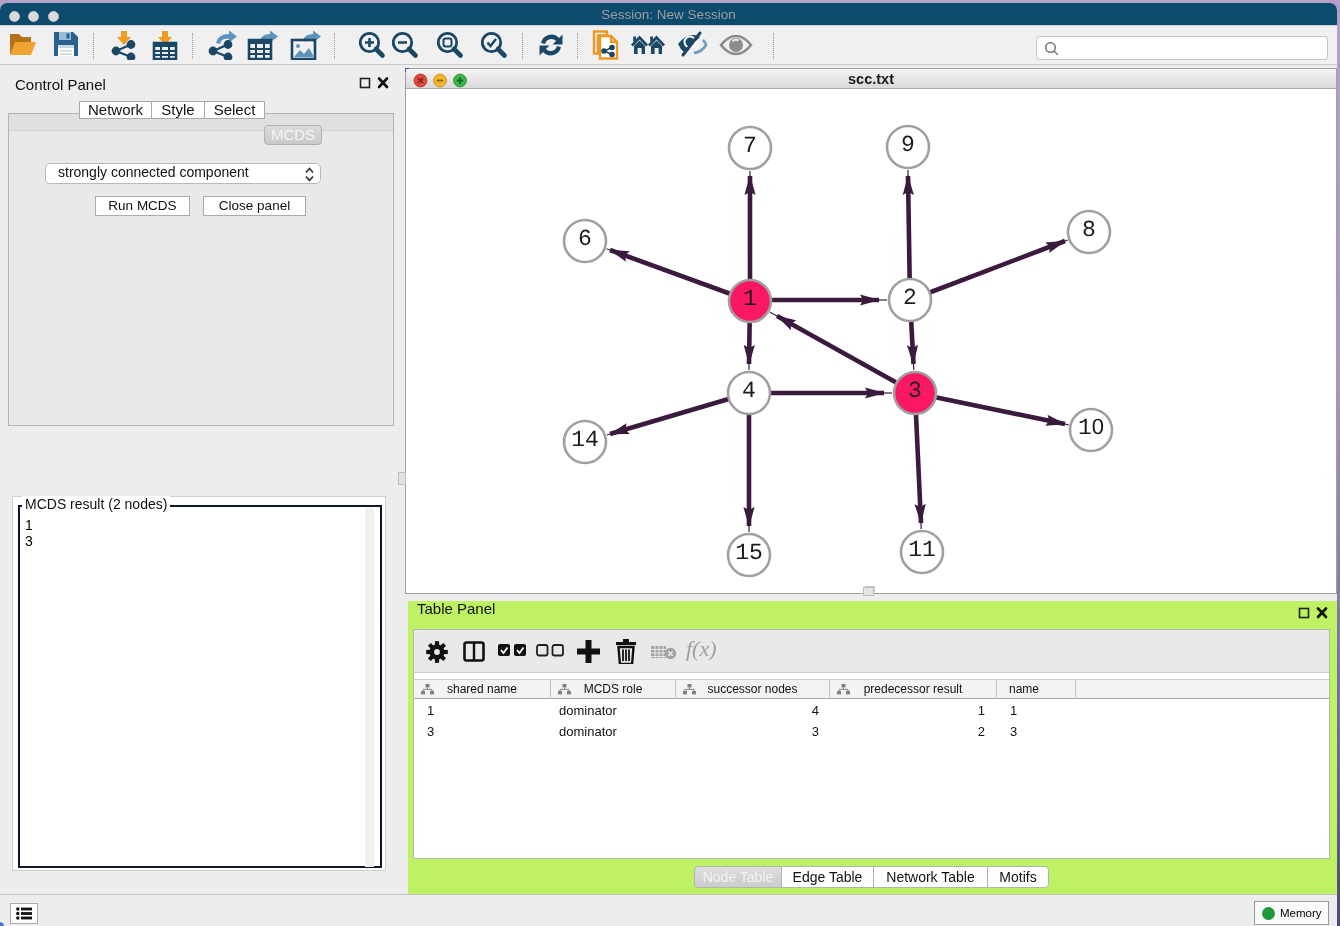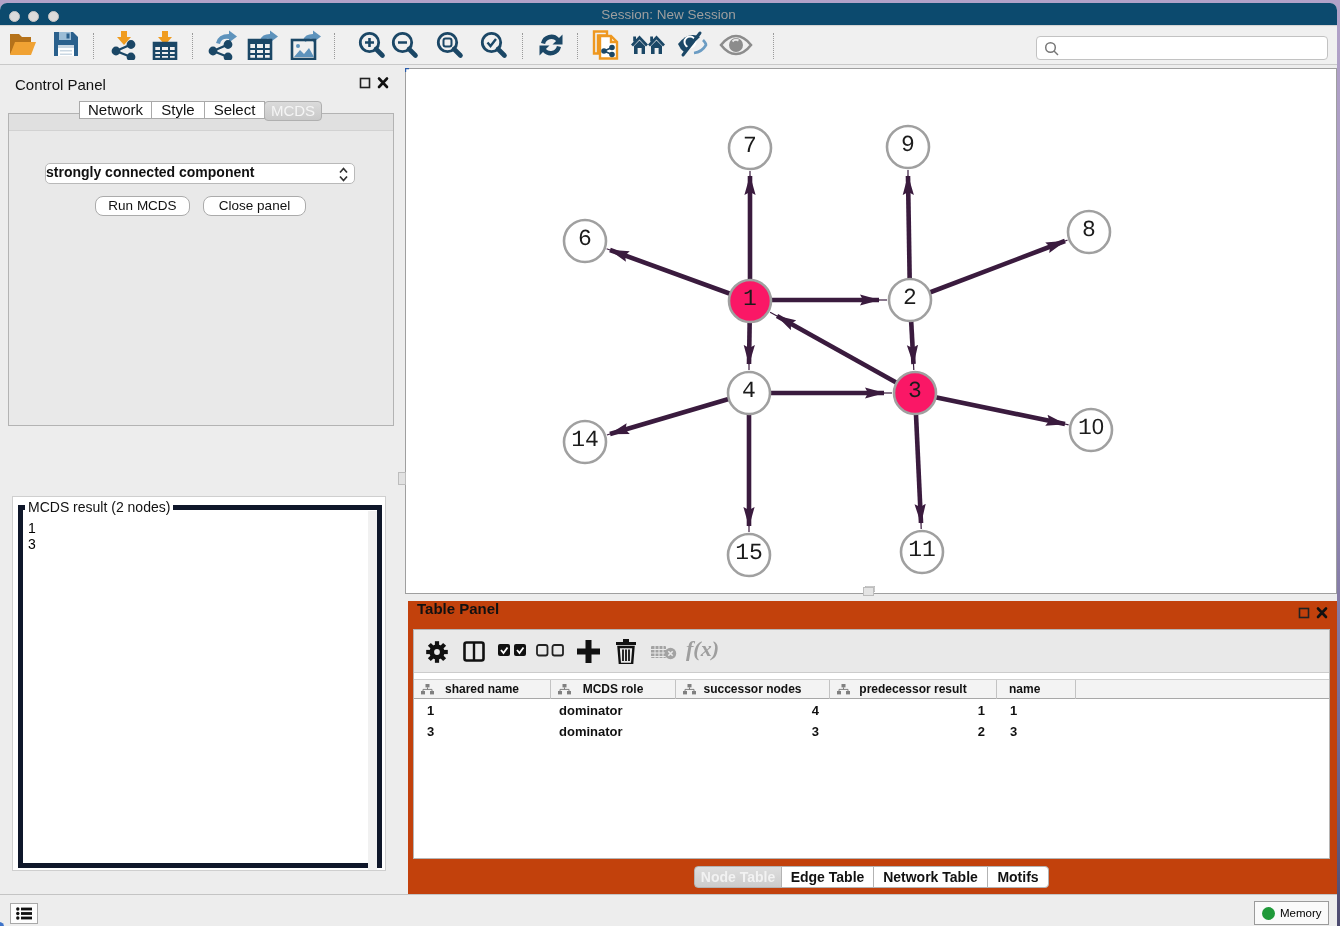--- a/index.html
+++ b/index.html
@@ -26,41 +26,41 @@
                background:#fff; border:1px solid #c2c2c2; border-radius:4px; }
   
   #cpanel { position:absolute; left:0; top:62px; width:403px; height:829px; background:#ededed; }
   .ptitle { font-size:15px; color:#111; }
   .tab { position:absolute; top:36px; height:18px; background:#fff; border:1px solid #a9a9a9;
          font-size:15px; text-align:center; line-height:16px; color:#111; z-index:3; }
   .tabsel { background:linear-gradient(180deg,#dbdbdb,#c9c9c9); color:#f5f5f5;
             border-radius:4px; border:1px solid #b0b0b0; height:20px !important; line-height:18px !important; }
   #mcdspanel { position:absolute; left:8px; top:48px; width:386px; height:313px;
                background:#e9e9e9; border:1px solid #b3b3b3; }
-  #selbox { position:absolute; left:36px; top:49px; width:310px; height:21px; background:#fff;
+  #selbox { position:absolute; left:36px; top:49px; width:276px; height:21px; background:#fff;
             border:1px solid #b9b9b9; border-radius:5px; font-size:14px; line-height:17px;
-            color:#111;font-weight:bold; }
+            padding-left:12px; color:#111; }
   .btn { position:absolute; height:20px; background:#fff; border:1px solid #ababab;
-         border-radius:8px; font-size:13.5px; text-align:center; line-height:18px; color:#111; }
+         border-radius:0; font-size:13.5px; text-align:center; line-height:18px; color:#111; }
   #resultwrap { position:absolute; left:12px; top:431px; width:374px; height:375px;
                 background:#fff; border:1px solid #cfcfcf; }
   #fieldset { position:absolute; left:5px; top:8px; width:364px; height:363px;
-              border:5px solid #0f172a; }
+              border:2px solid #0f172a; }
   #legend { position:absolute; left:2px; top:-11px; background:#fff; padding:0 3px;
             font-size:14px; color:#111; }
   
   #netwin { position:absolute; left:405px; top:65px; width:932px; height:526px;
             border:1px solid #9f9f9f; background:#fff; }
   #nettitle { position:absolute; left:0; top:0; width:100%; height:20px;
               background:linear-gradient(180deg,#f5f5f5,#d9d9d9);
               border-bottom:1px solid #ababab; }
   #netname { position:absolute; top:2px; left:0; width:100%; text-align:center;
              font-size:14.5px; font-weight:bold; color:#1a1a1a; }
   
-  #tpanel { position:absolute; left:408px; top:598px; width:932px; height:293px; background:#c2410c;font-weight:bold; }
+  #tpanel { position:absolute; left:408px; top:598px; width:932px; height:293px; background:#bef264; }
   #tablebox { position:absolute; left:5px; top:28px; width:917px; height:230px;
               background:#fff; border:1px solid #b5b5b5; }
   #ttoolbar { position:absolute; left:0; top:0; width:100%; height:43px;
               background:#e9e9e9; border-bottom:1px solid #cccccc; }
   #thead { position:absolute; left:0; top:49px; width:100%; height:20px;
            background:#f3f3f3; border-top:1px solid #d0d0d0; border-bottom:1px solid #a8a8a8; }
   .hcell { position:absolute; top:0; height:19px; border-right:1px solid #c3c3c3;
            font-size:12px; color:#111; text-align:center; line-height:19px; }
   .trow { position:absolute; font-size:13px; color:#111; height:21px; line-height:21px; }
   .hicon { position:absolute; top:4px; }
@@ -222,21 +222,21 @@
   </div>
   <div id="cpanel">
     <div class="ptitle abs" style="left:15px; top:11px;">Control Panel</div>
     <svg class="abs" style="left:359px; top:11px;" width="32" height="14" viewBox="0 0 32 14">
       <rect x="1.5" y="2.5" width="9" height="9" fill="none" stroke="#222" stroke-width="1.6"></rect>
       <path d="M20,2.5 L28,11 M28,2.5 L20,11" stroke="#111" stroke-width="2.6" stroke-linecap="round"></path>
     </svg>
     <div class="tab" style="left:79px; width:73px;">Network</div>
     <div class="tab" style="left:151px; width:54px;">Style</div>
     <div class="tab" style="left:204px; width:61px;">Select</div>
-    <div class="tab tabsel" style="left:264px; width:58px;">MCDS</div>
+    <div class="tab tabsel" style="left:264px; width:58px;margin-top:24px;">MCDS</div>
     <div id="mcdspanel">
       <div class="abs" style="left:0; top:0; width:100%; height:17px; background:#e0e0e0; border-bottom:1px solid #d2d2d2;"></div>
       <div id="selbox">strongly connected component
         <svg class="abs" style="right:5px; top:3px;" width="11" height="15" viewBox="0 0 11 15">
           <path d="M2,5.5 L5.5,1.5 L9,5.5 M2,9.5 L5.5,13.5 L9,9.5" fill="none" stroke="#333" stroke-width="1.7"></path>
         </svg>
       </div>
       <div class="btn" style="left:86px; top:82px; width:95px;">Run MCDS</div>
       <div class="btn" style="left:194px; top:82px; width:103px;">Close panel</div>
     </div>
@@ -245,20 +245,31 @@
         <div id="legend">MCDS result (2 nodes)</div>
         <div class="abs" style="left:345px; top:1px; width:9px; height:359px; background:#f1f1f1;"></div>
         <div class="abs" style="left:5px; top:11px; font-size:14px; line-height:15.5px;">1<br>3</div>
       </div>
     </div>
   </div>
   <div id="netwin">
     <svg class="abs" style="left:-1px; top:-1px;" width="4" height="4" viewBox="0 0 4 4">
         <path d="M0,0 h4 v1.2 h-2.8 v2.8 h-1.2 z" fill="#2a5caa"></path>
       </svg>
+    <div id="nettitle">
+      <svg class="abs" style="left:6.5px; top:3.5px;" width="60" height="15" viewBox="0 0 60 15">
+        <circle cx="7.5" cy="7.5" r="6.4" fill="#e3483e" stroke="#b93a31" stroke-width="1"></circle>
+        <path d="M5,5 l5,5 M10,5 l-5,5" stroke="#7e201b" stroke-width="1.6"></path>
+        <circle cx="27" cy="7.5" r="6.4" fill="#f5b52e" stroke="#d0920f" stroke-width="1"></circle>
+        <path d="M23.8,7.5 h6.4" stroke="#98650a" stroke-width="1.8"></path>
+        <circle cx="47" cy="7.5" r="6.4" fill="#3fb44a" stroke="#2c9437" stroke-width="1"></circle>
+        <path d="M43.8,7.5 h6.4 M47,4.3 v6.4" stroke="#14691d" stroke-width="1.8"></path>
+      </svg>
+      <div id="netname">scc.txt</div>
+    </div>
     <svg id="graph" class="abs" style="left:0; top:20px;" width="930" height="504" viewBox="406 86 930 504">
       <defs>
         <marker id="ah" viewBox="0 0 20 12" refX="19" refY="6" markerWidth="20" markerHeight="12" markerUnits="userSpaceOnUse" orient="auto">
           <path d="M20,6 L0,11.6 L3,6 L0,0.4 Z" fill="#3a1b3e"></path>
         </marker>
       </defs>
       <g stroke="#3a1b3e" stroke-width="4.6" marker-end="url(#ah)">
         <line x1="750" y1="298" x2="750" y2="173"></line>
         <line x1="750" y1="298" x2="610" y2="247"></line>
         <line x1="750" y1="297" x2="879" y2="297"></line>

